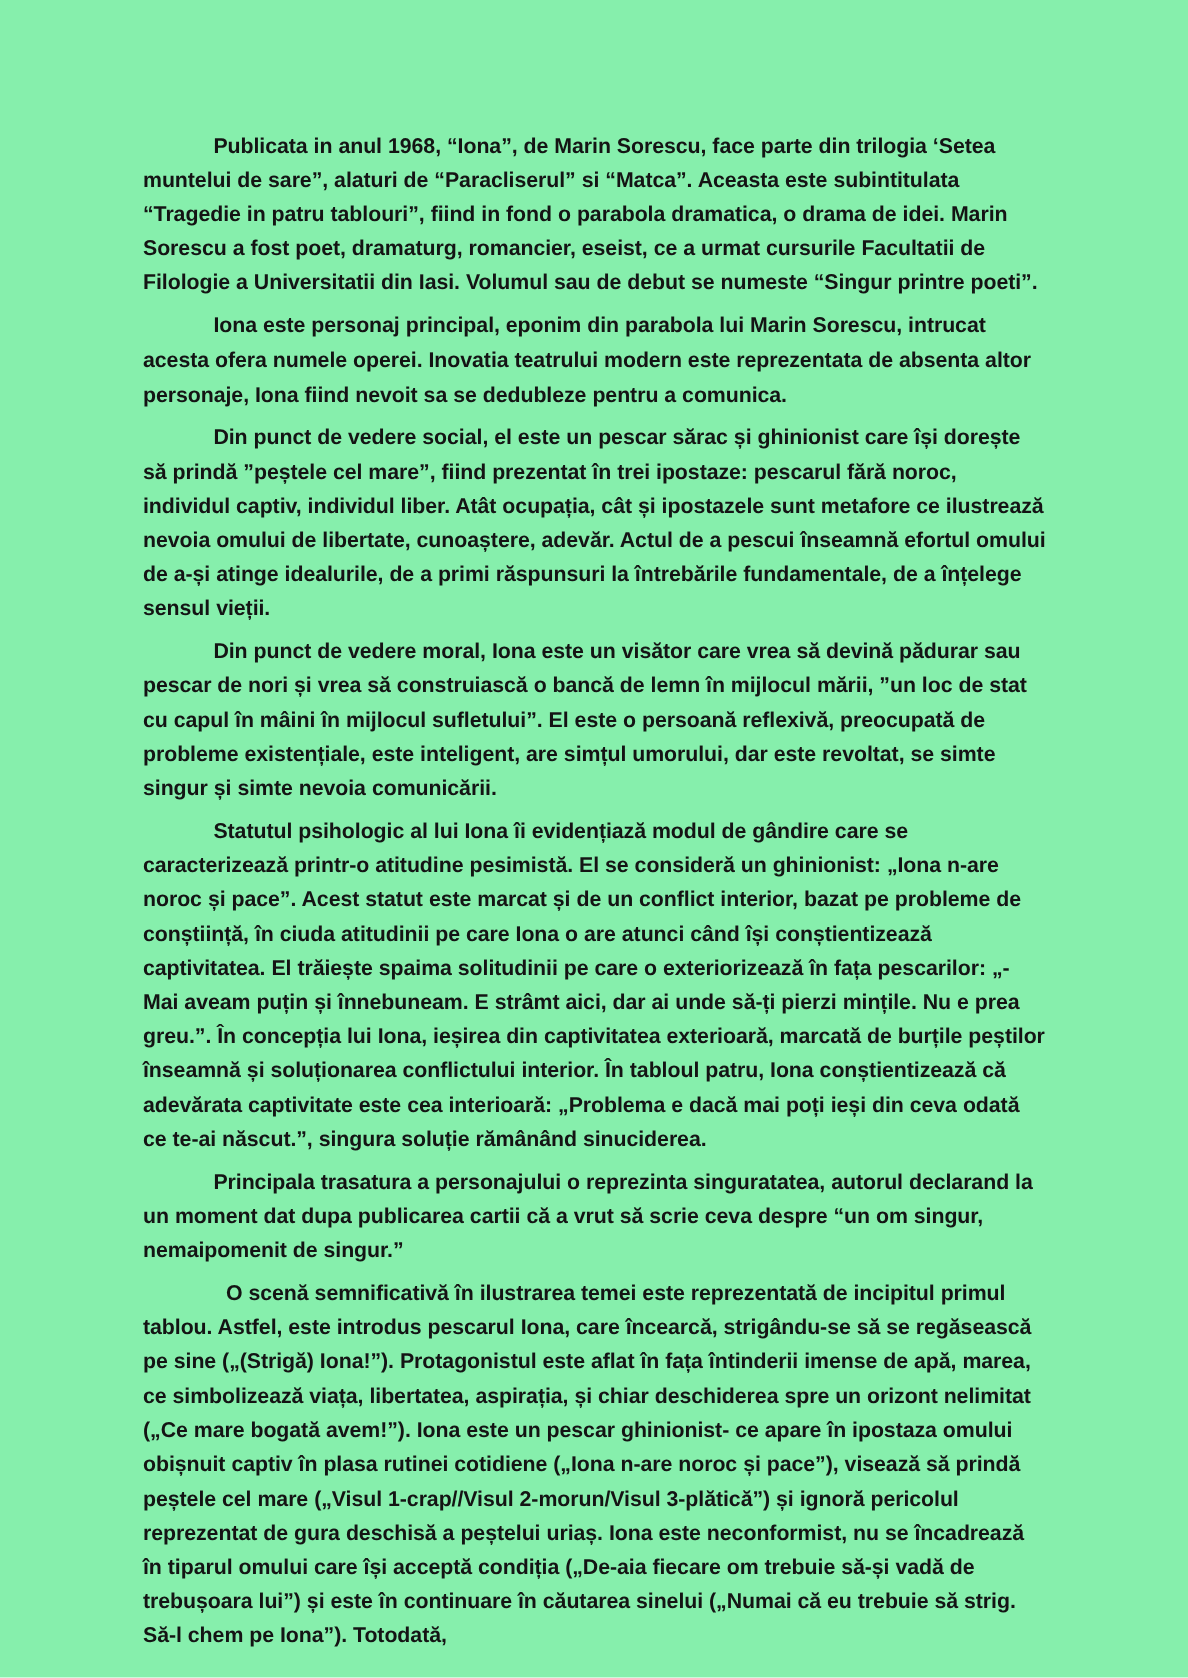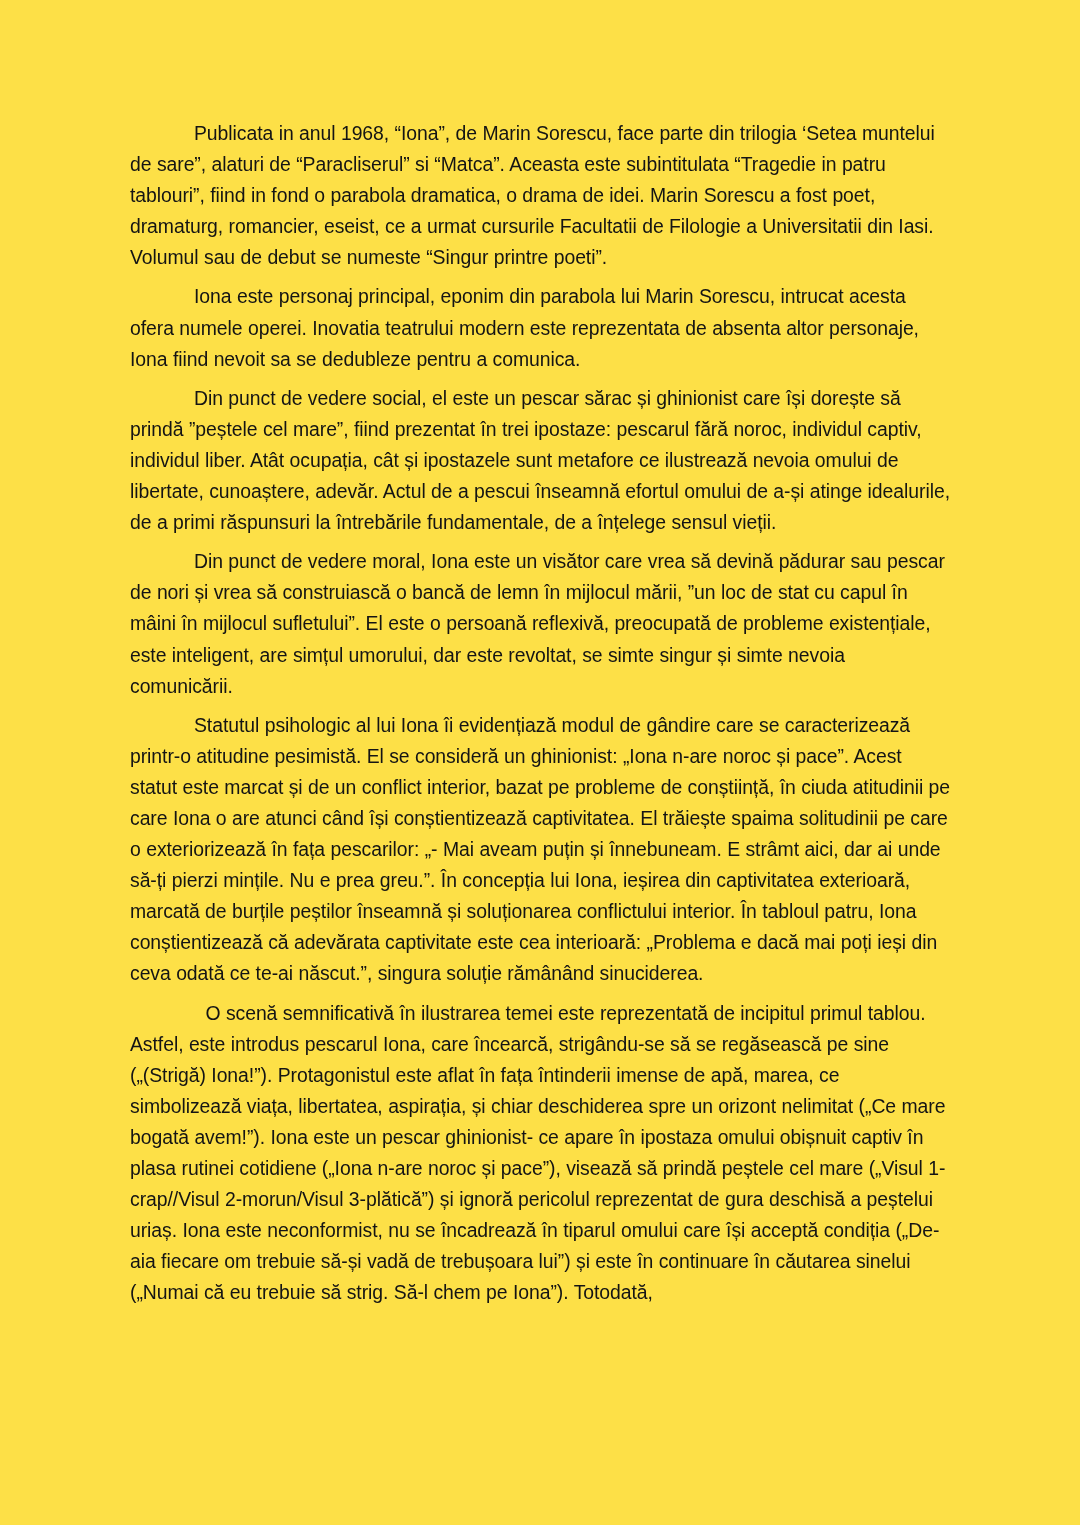--- a/index.html
+++ b/index.html
@@ -43,30 +43,31 @@
   .para + .para {
     margin-top: 8px;
   }
   .para.extra-indent {
     text-indent: 70px;
   }
 </style>
 </head>
 <body style="background: rgb(255, 255, 255);">
 
-<div id="page" style="background: #fde047;">
+<div id="page" style="background: #86efac; font-weight: bold;">
   <div id="doc-body">
 
     <p class="para" style="color: rgb(20, 20, 20);">Publicata in anul 1968, “Iona”, de Marin Sorescu, face parte din trilogia ‘Setea muntelui de sare”, alaturi de “Paracliserul” si “Matca”. Aceasta este subintitulata “Tragedie in patru tablouri”, fiind in fond o parabola dramatica, o drama de idei. Marin Sorescu a fost poet, dramaturg, romancier, eseist, ce a urmat cursurile Facultatii de Filologie a Universitatii din Iasi. Volumul sau de debut se numeste “Singur printre poeti”.</p>
 
     <p class="para" style="color: rgb(20, 20, 20);">Iona este personaj principal, eponim din parabola lui Marin Sorescu, intrucat acesta ofera numele operei. Inovatia teatrului modern este reprezentata de absenta altor personaje, Iona fiind nevoit sa se dedubleze pentru a comunica.</p>
 
     <p class="para" style="color: rgb(20, 20, 20);">Din punct de vedere social, el este un pescar sărac și ghinionist care își dorește să prindă ”peștele cel mare”, fiind prezentat în trei ipostaze: pescarul fără noroc, individul captiv, individul liber. Atât ocupația, cât și ipostazele sunt metafore ce ilustrează nevoia omului de libertate, cunoaștere, adevăr. Actul de a pescui înseamnă efortul omului de a-și atinge idealurile, de a primi răspunsuri la întrebările fundamentale, de a înțelege sensul vieții.</p>
 
     <p class="para" style="color: rgb(20, 20, 20);">Din punct de vedere moral, Iona este un visător care vrea să devină pădurar sau pescar de nori și vrea să construiască o bancă de lemn în mijlocul mării, ”un loc de stat cu capul în mâini în mijlocul sufletului”. El este o persoană reflexivă, preocupată de probleme existențiale, este inteligent, are simțul umorului, dar este revoltat, se simte singur și simte nevoia comunicării.</p>
 
     <p class="para" style="color: rgb(20, 20, 20);">Statutul psihologic al lui Iona îi evidențiază modul de gândire care se caracterizează printr-o atitudine pesimistă. El se consideră un ghinionist: „Iona n-are noroc și pace”. Acest statut este marcat și de un conflict interior, bazat pe probleme de conștiință, în ciuda atitudinii pe care Iona o are atunci când își conștientizează captivitatea. El trăiește spaima solitudinii pe care o exteriorizează în fața pescarilor: „- Mai aveam puțin și înnebuneam. E strâmt aici, dar ai unde să-ți pierzi mințile. Nu e prea greu.”. În concepția lui Iona, ieșirea din captivitatea exterioară, marcată de burțile peștilor înseamnă și soluționarea conflictului interior. În tabloul patru, Iona conștientizează că adevărata captivitate este cea interioară: „Problema e dacă mai poți ieși din ceva odată ce te-ai născut.”, singura soluție rămânând sinuciderea.</p>
 
+    <p class="para" style="color: rgb(20, 20, 20);">Principala trasatura a personajului o reprezinta singuratatea, autorul declarand la un moment dat dupa publicarea cartii că a vrut să scrie ceva despre “un om singur, nemaipomenit de singur.”</p>
 
     <p class="para extra-indent" style="color: rgb(20, 20, 20);"> O scenă semnificativă în ilustrarea temei este reprezentată de incipitul primul tablou. Astfel, este introdus pescarul Iona, care încearcă, strigându-se să se regăsească pe sine („(Strigă) Iona!”). Protagonistul este aflat în fața întinderii imense de apă, marea, ce simbolizează viața, libertatea, aspirația, și chiar deschiderea spre un orizont nelimitat („Ce mare bogată avem!”). Iona este un pescar ghinionist- ce apare în ipostaza omului obișnuit captiv în plasa rutinei cotidiene („Iona n-are noroc și pace”), visează să prindă peștele cel mare („Visul 1-crap//Visul 2-morun/Visul 3-plătică”) și ignoră pericolul reprezentat de gura deschisă a peștelui uriaș. Iona este neconformist, nu se încadrează în tiparul omului care își acceptă condiția („De-aia fiecare om trebuie să-și vadă de trebușoara lui”) și este în continuare în căutarea sinelui („Numai că eu trebuie să strig. Să-l chem pe Iona”). Totodată,</p>
 
   </div>
 </div>
 
 </body></html>

